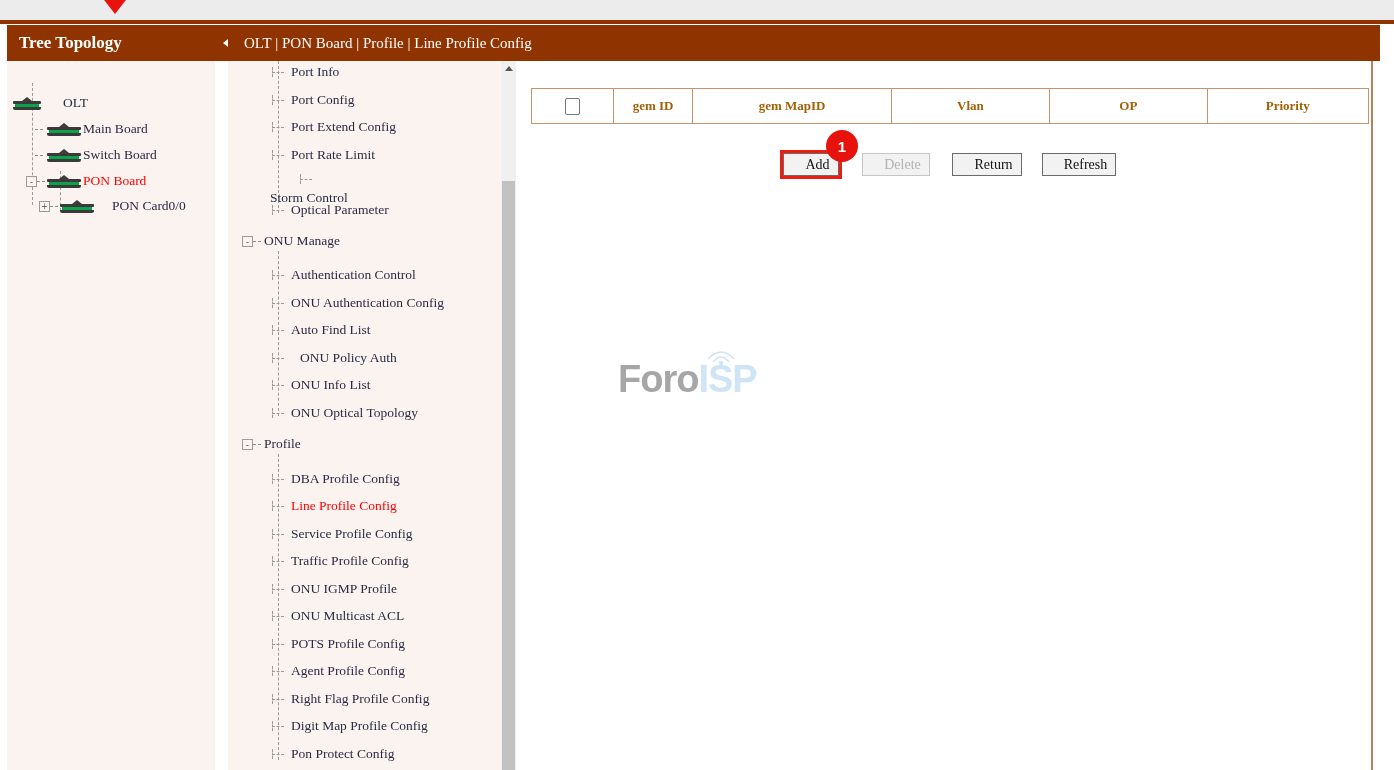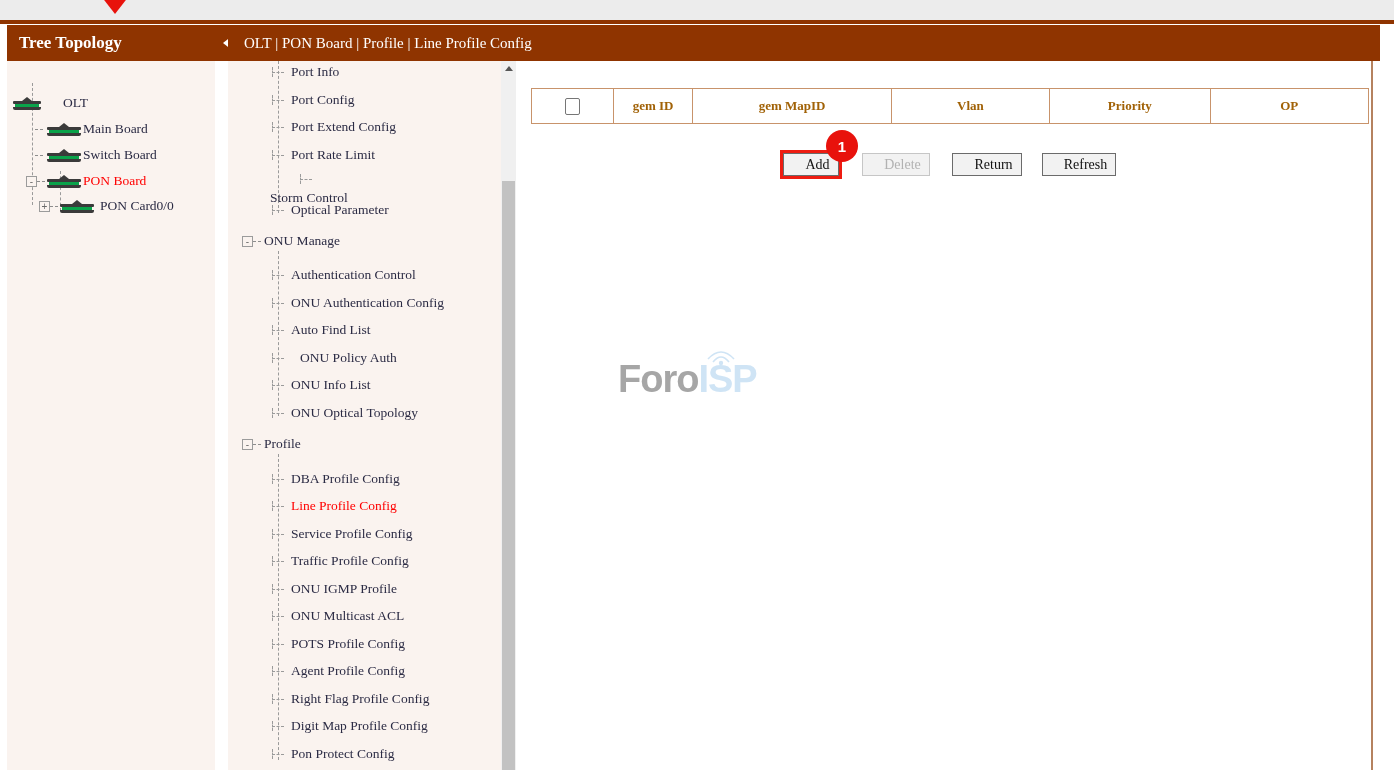--- a/index.html
+++ b/index.html
@@ -258,21 +258,21 @@
 
     <div class="tnode" style="left:32px;top:137px;">
       <span class="ebox">+</span>
       <span class="dash-h"></span>
       <span class="dev" style="margin-left:2px;">
         <i class="top"></i>
           <i class="mid"></i>
           <i class="led"></i>
           <i class="bot"></i>
       </span>
-      <span class="tlabel" style="margin-left:4px;">PON Card0/0</span>
+      <span class="tlabel" style="margin-left:16px;">PON Card0/0</span>
     </div>
 
   </div>
 </div>
 
 <div id="crumb-bar">
   <span id="crumb-text">OLT | PON Board | Profile | Line Profile Config</span>
 </div>
 
 <div id="nav-panel">
@@ -405,25 +405,25 @@
   </div>
   <div class="cell" style="width:82px;">
     <span class="h">gem ID</span>
   </div>
   <div class="cell" style="width:204px;">
     <span class="h">gem MapID</span>
   </div>
   <div class="cell" style="width:163px;">
     <span class="h">Vlan</span>
   </div>
+  <div class="cell" style="width:162px;">
+    <span class="h">OP</span>
+  </div>
   <div class="cell" style="width:165px;">
     <span class="h">Priority</span>
-  </div>
-  <div class="cell" style="width:162px;">
-    <span class="h">OP</span>
   </div>
 </div>
 
 <div id="btnrow">
   <div class="btn" style="left:0px;width:56px;">Add</div>
   <div class="btn disabled" style="left:79px;width:68px;">Delete</div>
   <div class="btn" style="left:169px;width:70px;">Return</div>
   <div class="btn" style="left:259px;width:74px;">Refresh</div>
 </div>
 <div id="hl-box"></div>

